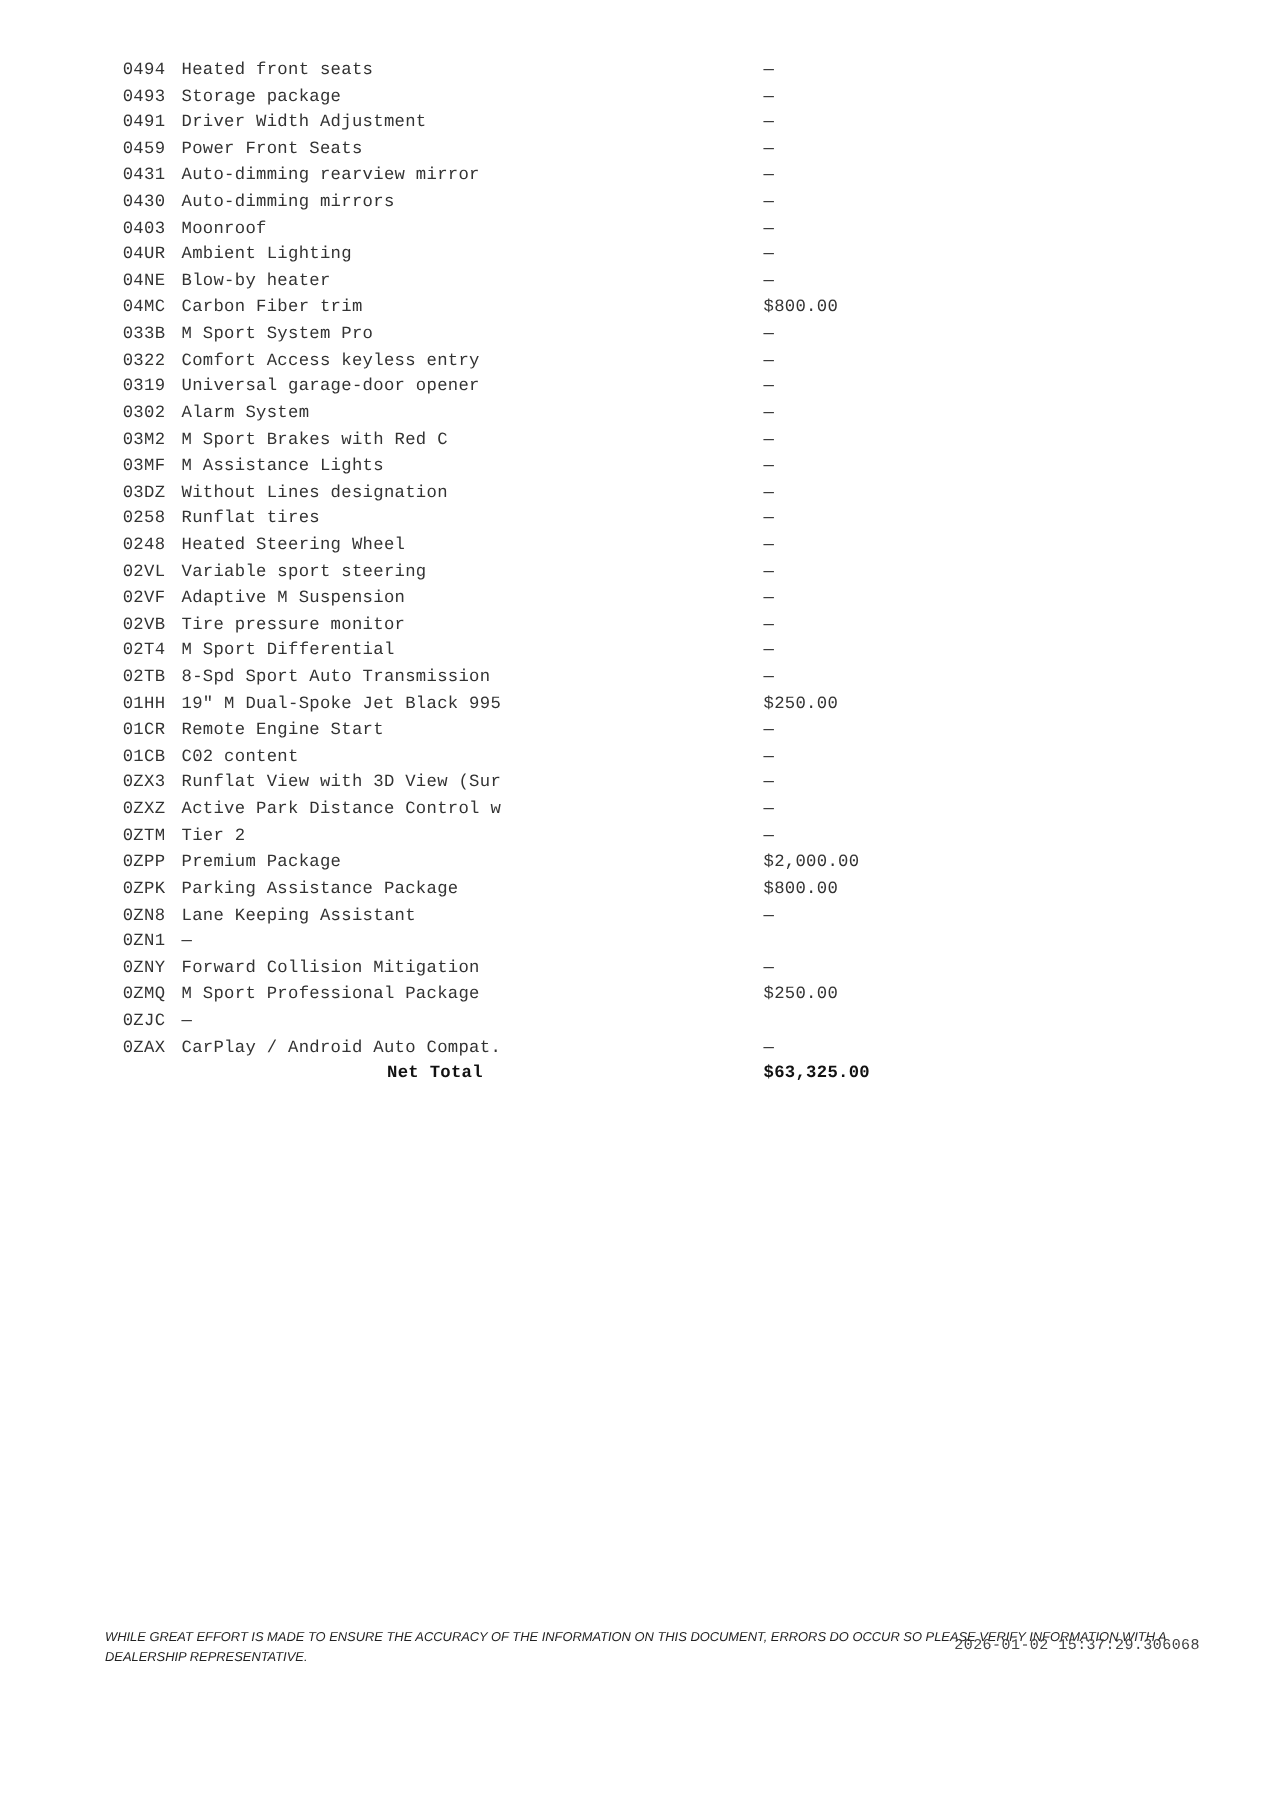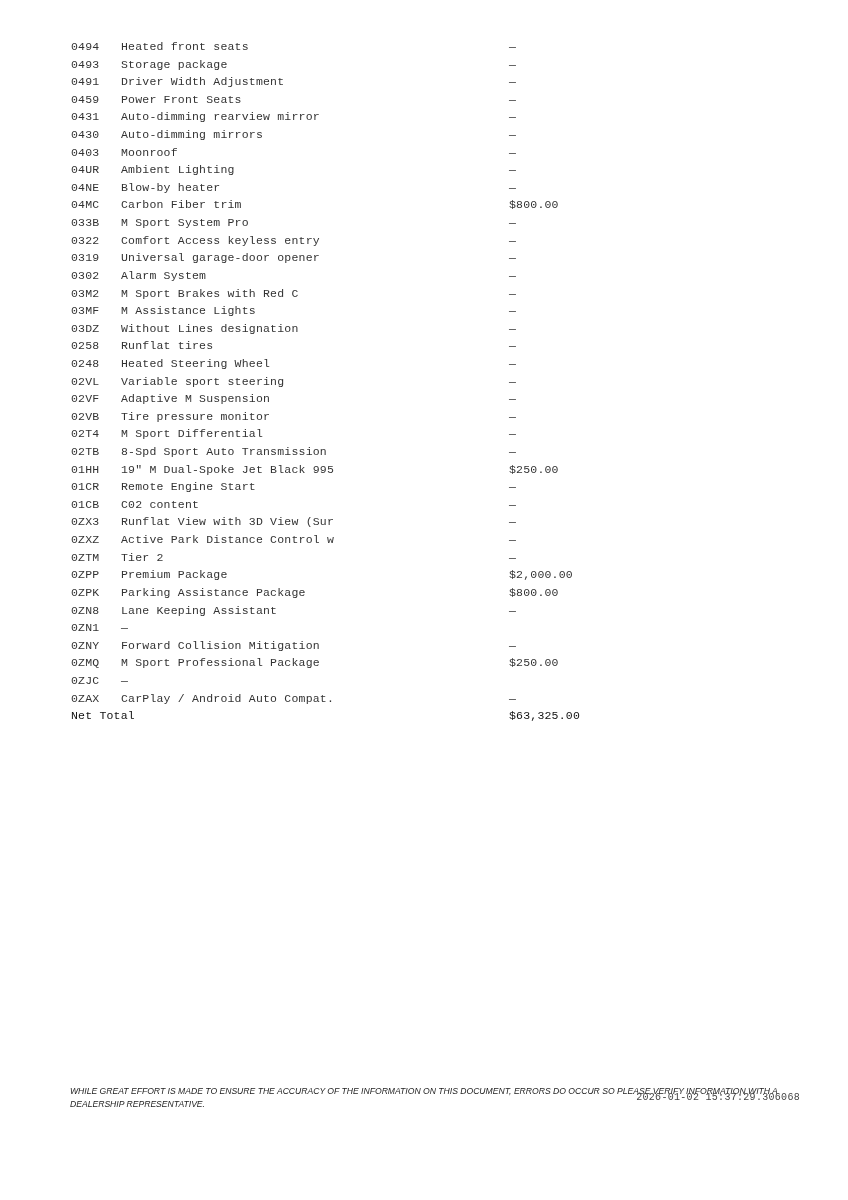--- a/index.html
+++ b/index.html
@@ -24,30 +24,31 @@
     }
     .row {
       display: flex;
       height: 17.62px;
       line-height: 17.62px;
       white-space: nowrap;
     }
     .code {
       width: 50px;
       flex: none;
+      text-align: center;
     }
     .desc {
       width: 388px;
       flex: none;
     }
     .price {
       flex: none;
     }
     .row.total {
-      font-weight: normal;
+      font-weight: bold;
       color: #111111;
     }
     .disclaimer {
       position: absolute;
       left: 70px;
       width: 730px;
       top: 1085px;
       text-align: left;
       font-family: "Liberation Sans", "DejaVu Sans", sans-serif;
       font-style: italic;

